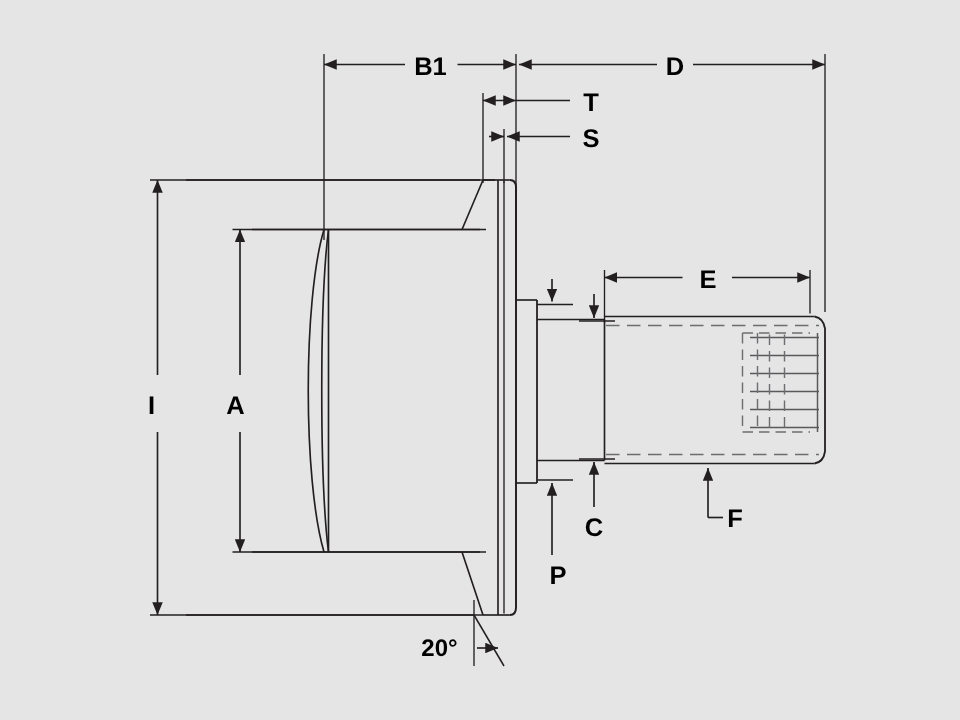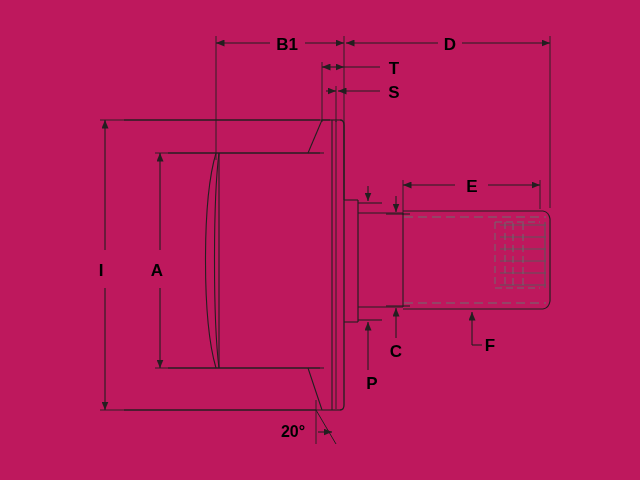--- a/index.html
+++ b/index.html
@@ -7,21 +7,21 @@
     padding: 0;
     background: #ffffff;
   }
   body {
     font-family: "Liberation Sans", sans-serif;
   }
   #drawing-root {
     position: relative;
     width: 640px;
     height: 480px;
-    background: #be185d;
+    background: #e5e5e5;
     overflow: hidden;
   }
   svg#drawing-svg {
     display: block;
     width: 640px;
     height: 480px;
   }
   .dim-label {
     font-family: "Liberation Sans", sans-serif;
     font-weight: bold;

